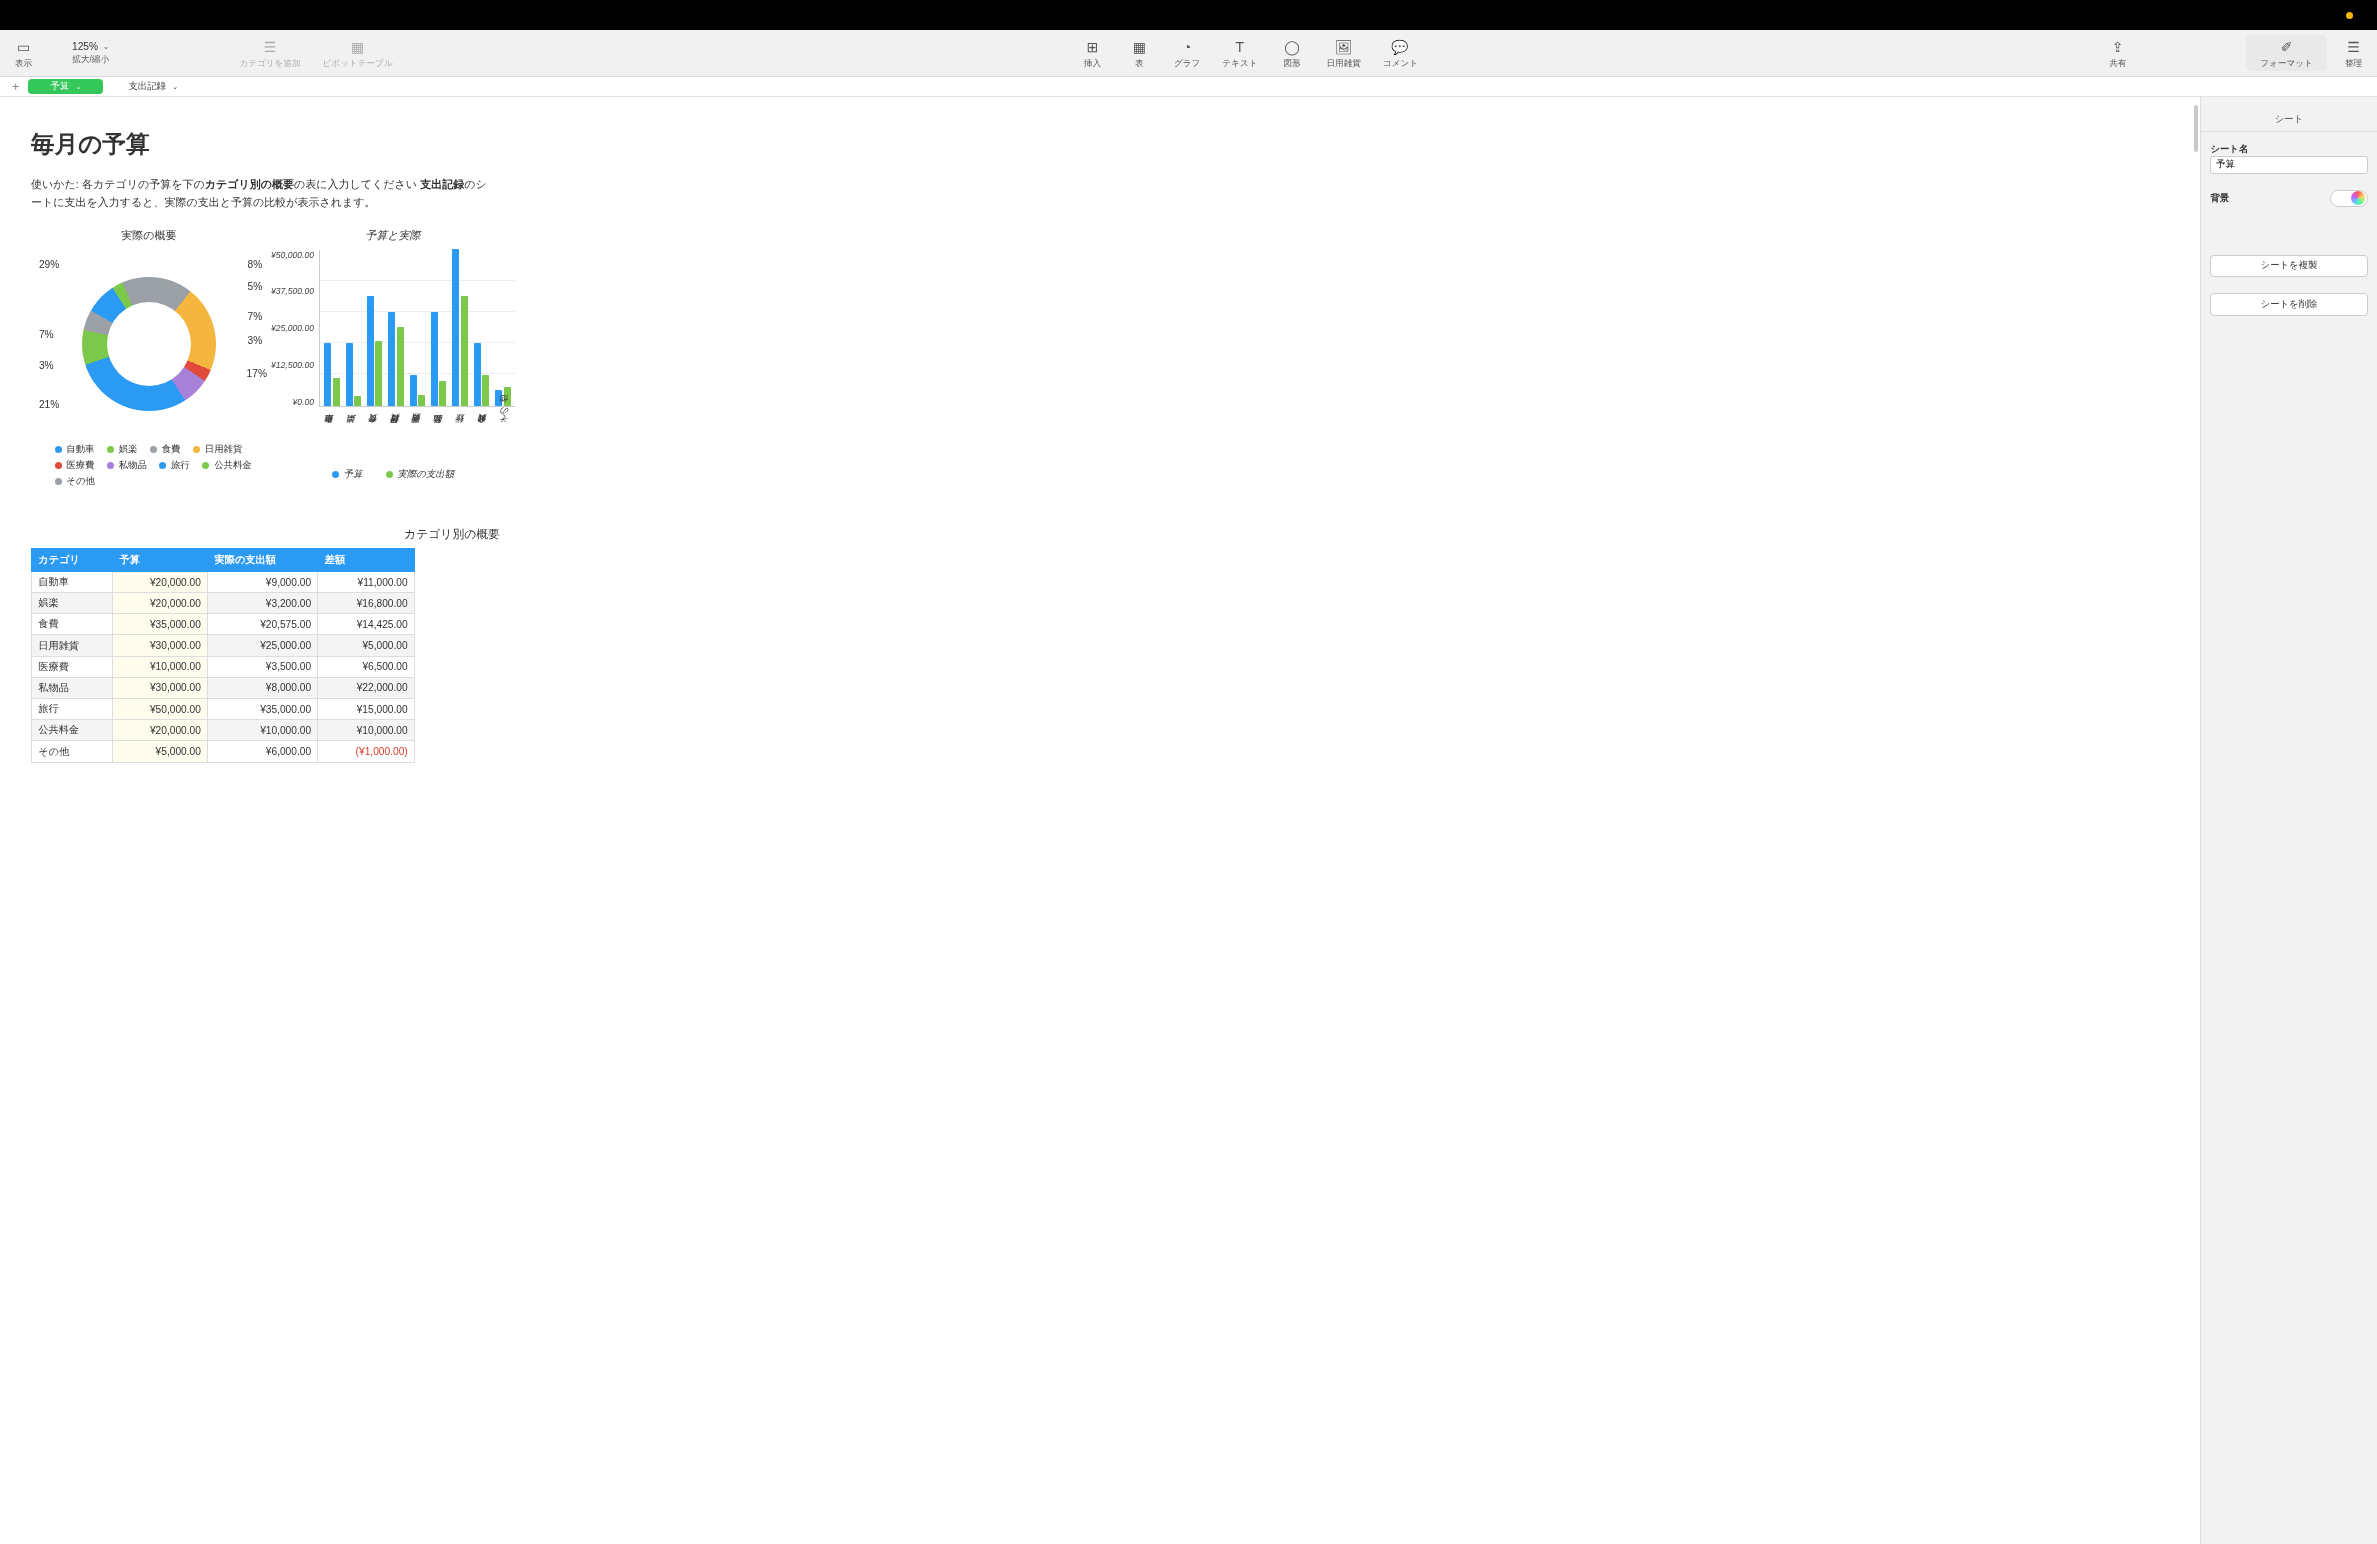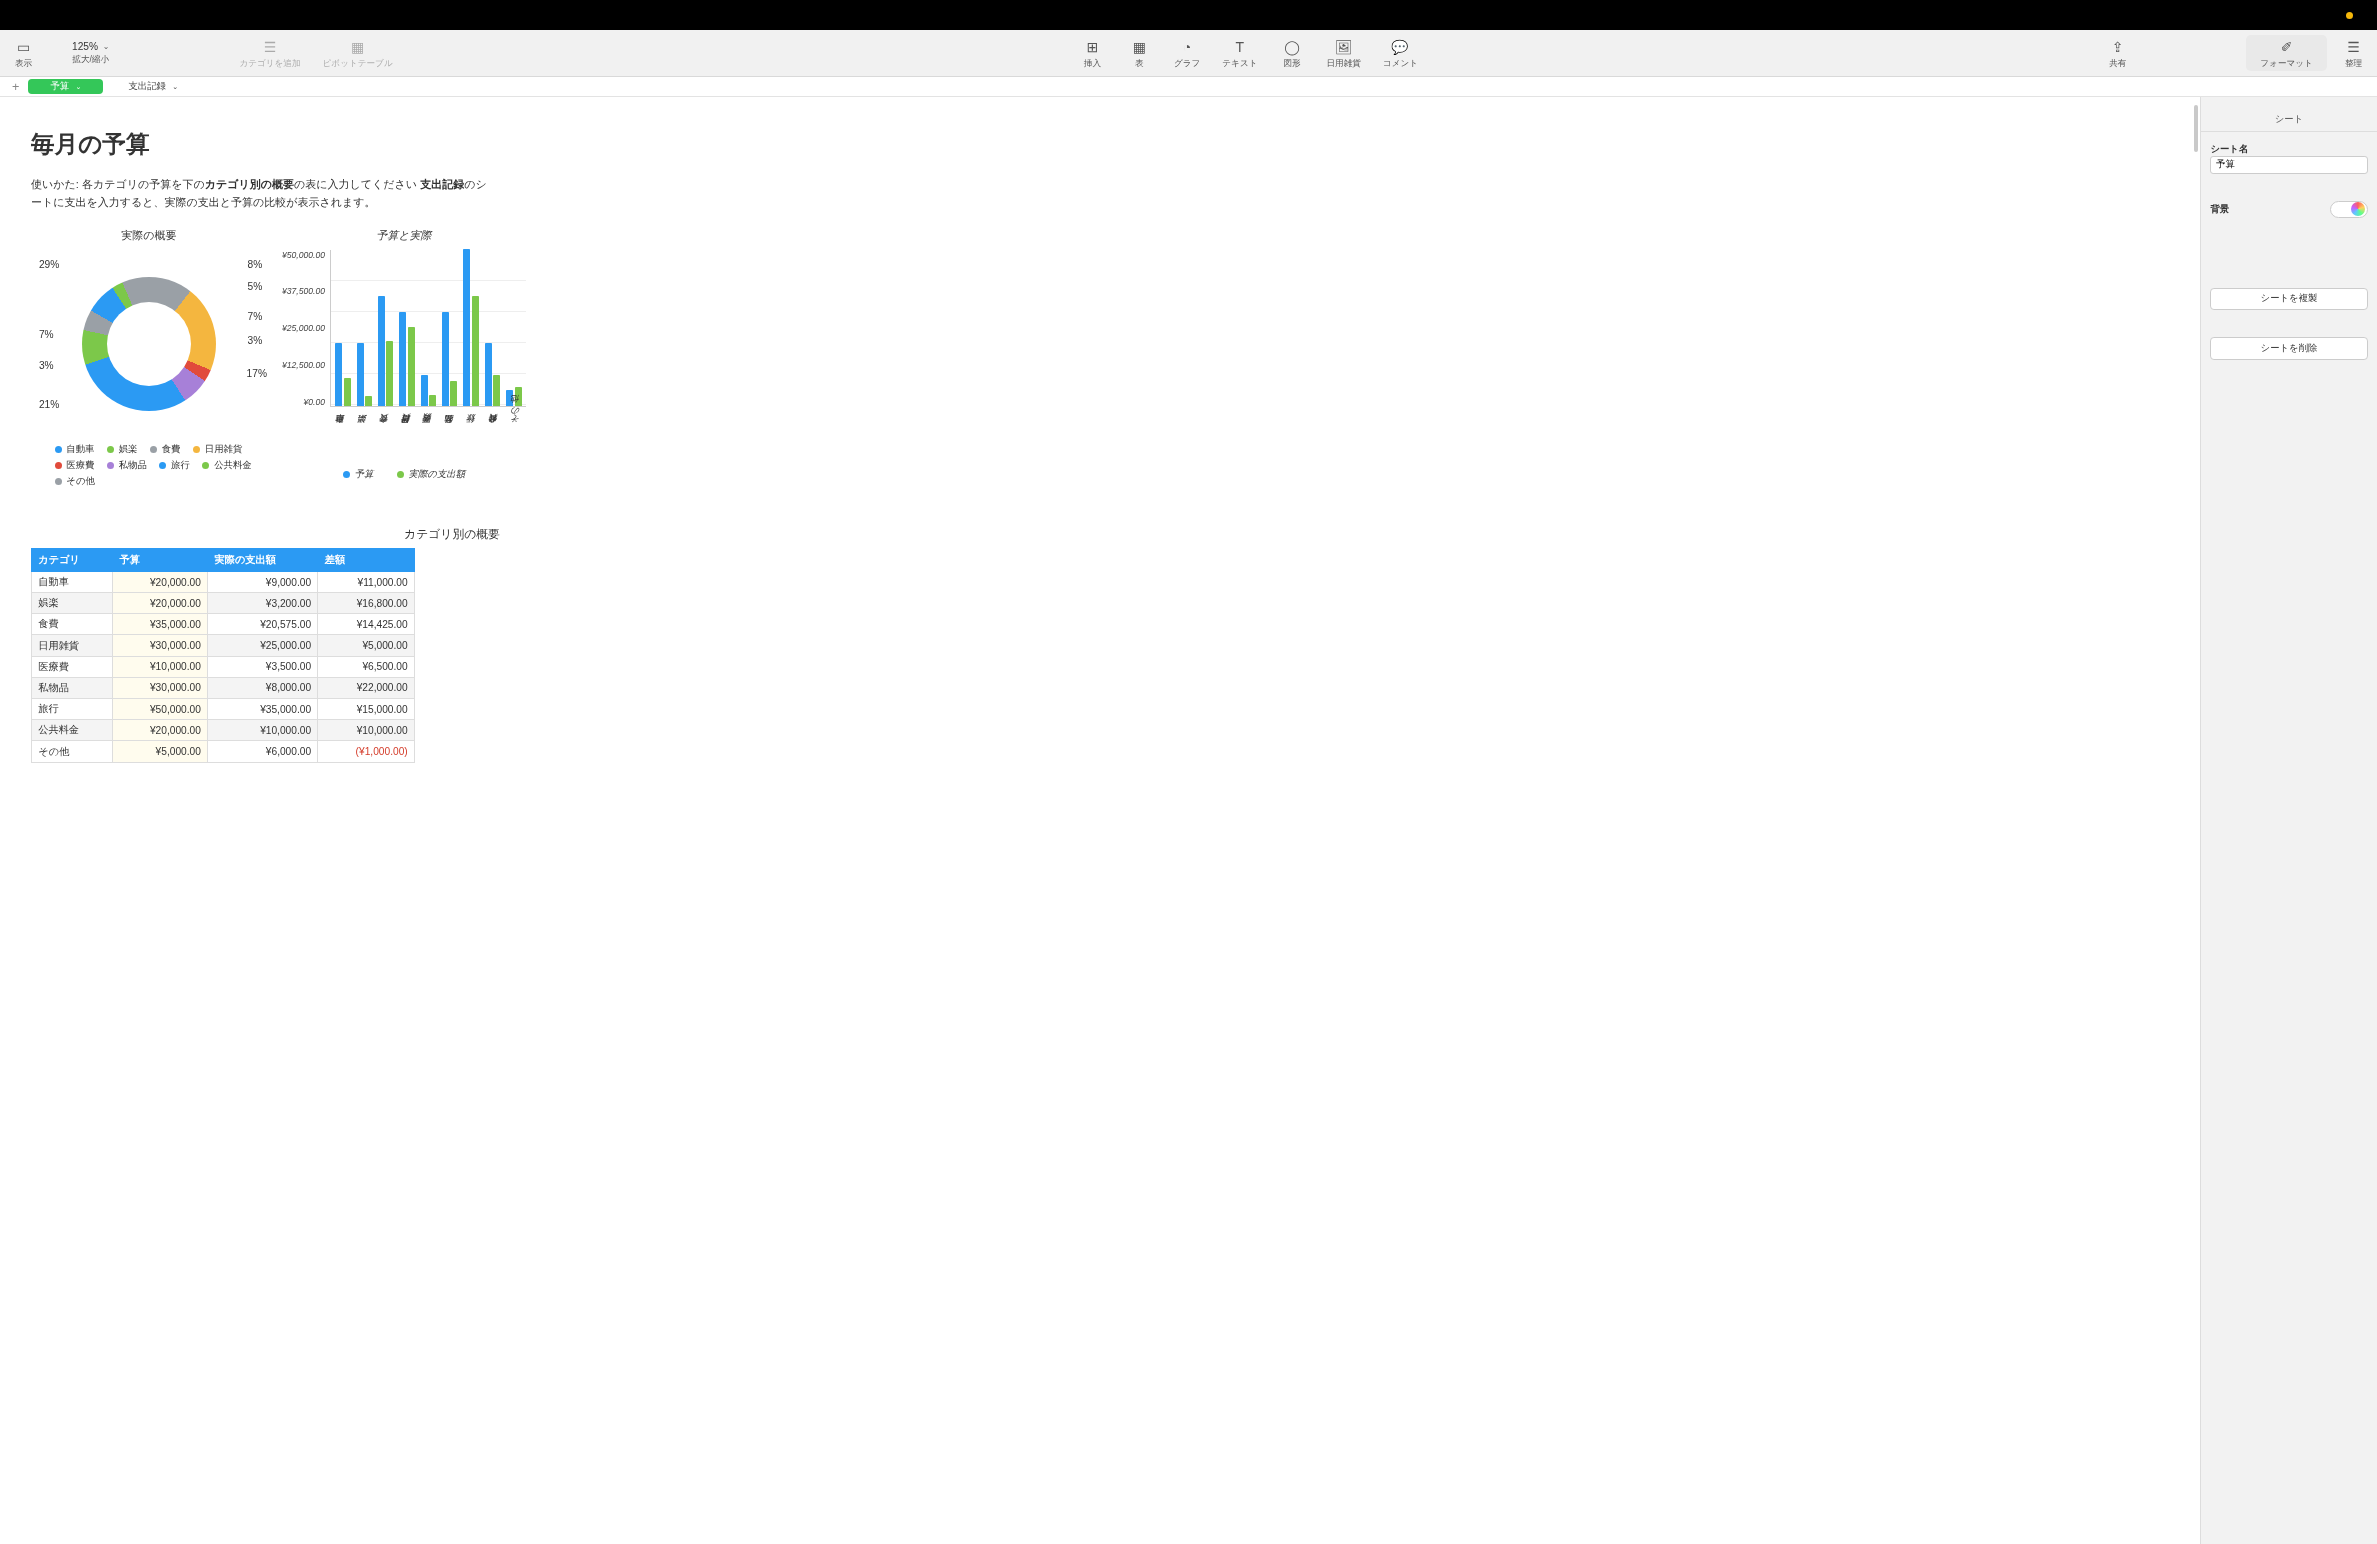--- a/index.html
+++ b/index.html
@@ -20,21 +20,21 @@
   .sheet-tab { display:flex; align-items:center; padding:0 22px; font-size:9.4px; color:#444;}
   .sheet-tab.active { background:#34c759; color:#fff; border-radius:3.9px; margin:2.4px 3.1px; padding:0 22px;}
   .sheet-tab .dd{margin-left:6.3px;font-size:7px;}
   .main-wrap { display:flex; height:calc(100% - 30px - 47px - 20.4px); }
   .canvas-outer { flex:1; background:#fff; overflow:auto; position:relative;}
   .scroll-track{position:absolute; right:1.6px; top:7.9px; width:4.7px; height:47px; background:#c9c9c9; border-radius:2.4px;}
   .canvas { padding:31px 31px 31px 31px; width:904px;}
   h1.title { font-size:23.6px; font-weight:700; margin-bottom:15.7px;}
   .instructions { font-size:11px; line-height:1.6; margin-bottom:17px; max-width:456px;}
   .instructions b{font-weight:700;}
-  .charts { display:flex; gap:15px; margin-bottom:39px;}
+  .charts { display:flex; gap:4px; margin-bottom:39px;}
   .chart-box { }
   .chart-title { text-align:center; font-size:11px; margin-bottom:6.3px;}
   
   .donut-area{width:236px; position:relative;}
   .donut-wrap{position:relative; width:236px; height:189px; display:flex; align-items:center; justify-content:center;}
   .donut{width:134px;height:134px;border-radius:50%; position:relative;}
   .donut::after{content:"";position:absolute;inset:25px;background:#fff;border-radius:50%;}
   .pct-label{position:absolute; font-size:10.2px; color:#333;}
   .legend{display:flex; flex-wrap:wrap; gap:3.1px 12.6px; padding:4.7px 0 0 23.6px; font-size:9.4px;}
   .legend-item{display:flex;align-items:center;gap:4.7px;}
@@ -57,21 +57,21 @@
   table.summary{border-collapse:collapse;width:384px;font-size:10.2px;}
   table.summary th{background:#2b9af3;color:#fff;text-align:left;padding:3.9px 6.3px;font-weight:600;border:0.8px solid #2b9af3;}
   table.summary td{border:0.8px solid #ddd;padding:3.1px 6.3px;}
   table.summary td.num{text-align:right;}
   table.summary td.budget{background:#fffcee;}
   table.summary tr:nth-child(even) td:not(.budget){background:#f4f4f4;}
   .neg{color:#d43c2a;}
   
   .inspector{width:177px;background:#f2f2f2;border-left:0.8px solid #ddd;display:flex;flex-direction:column;}
   .insp-tab{font-size:9.4px;color:#555;text-align:center;padding:4.7px 0;border-bottom:0.8px solid #ddd;margin-top:11px;}
-  .insp-body{padding:11px 9.4px;display:flex;flex-direction:column;gap:27px;}
+  .insp-body{padding:11px 9.4px;display:flex;flex-direction:column;gap:16px;}
   .insp-label{font-size:9.4px;font-weight:600;color:#333;}
   .insp-input{width:100%;background:#fff;border:0.8px solid #ccc;border-radius:3.1px;padding:2.4px 4.7px;font-size:9.4px;}
   .insp-row{display:flex;align-items:center;justify-content:space-between;}
   .toggle{width:38px;height:17.3px;background:#fff;border:0.8px solid #ccc;border-radius:9.4px;position:relative;}
   .toggle .knob{position:absolute;right:1.6px;top:0.8px;width:14px;height:14px;border-radius:50%;background:conic-gradient(#ff5e5e,#ffd25e,#5eff8a,#5ecaff,#c45eff,#ff5e5e);}
   .insp-btn{width:100%;background:#fff;border:0.8px solid #ccc;border-radius:3.9px;padding:3.9px;font-size:9.4px;color:#333;text-align:center;}
 </style>
 </head>
 <body>
 

